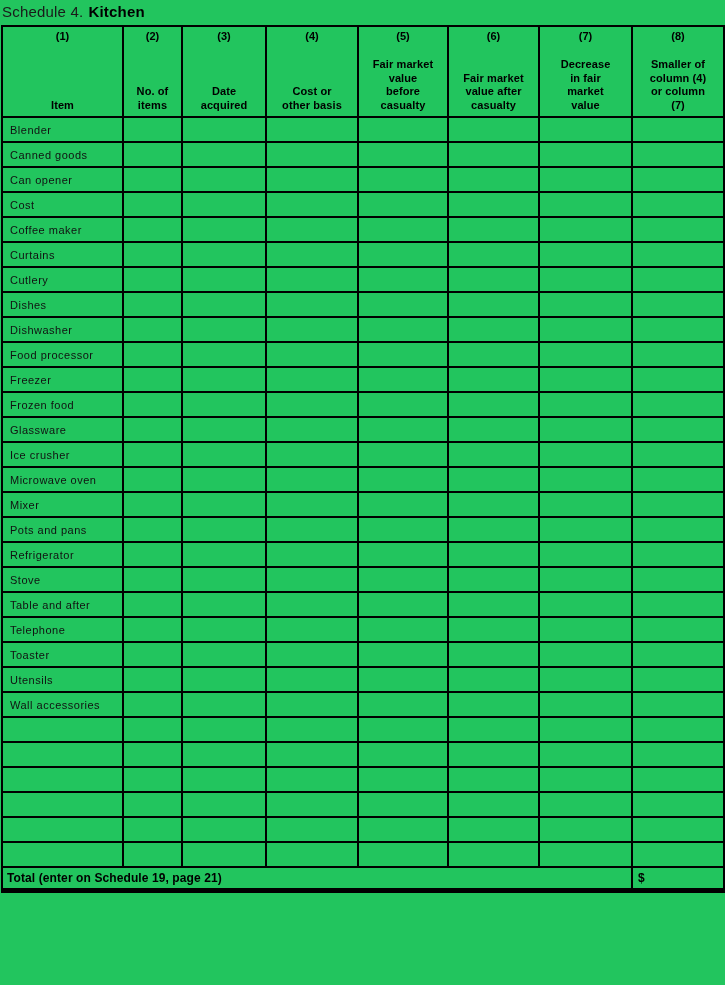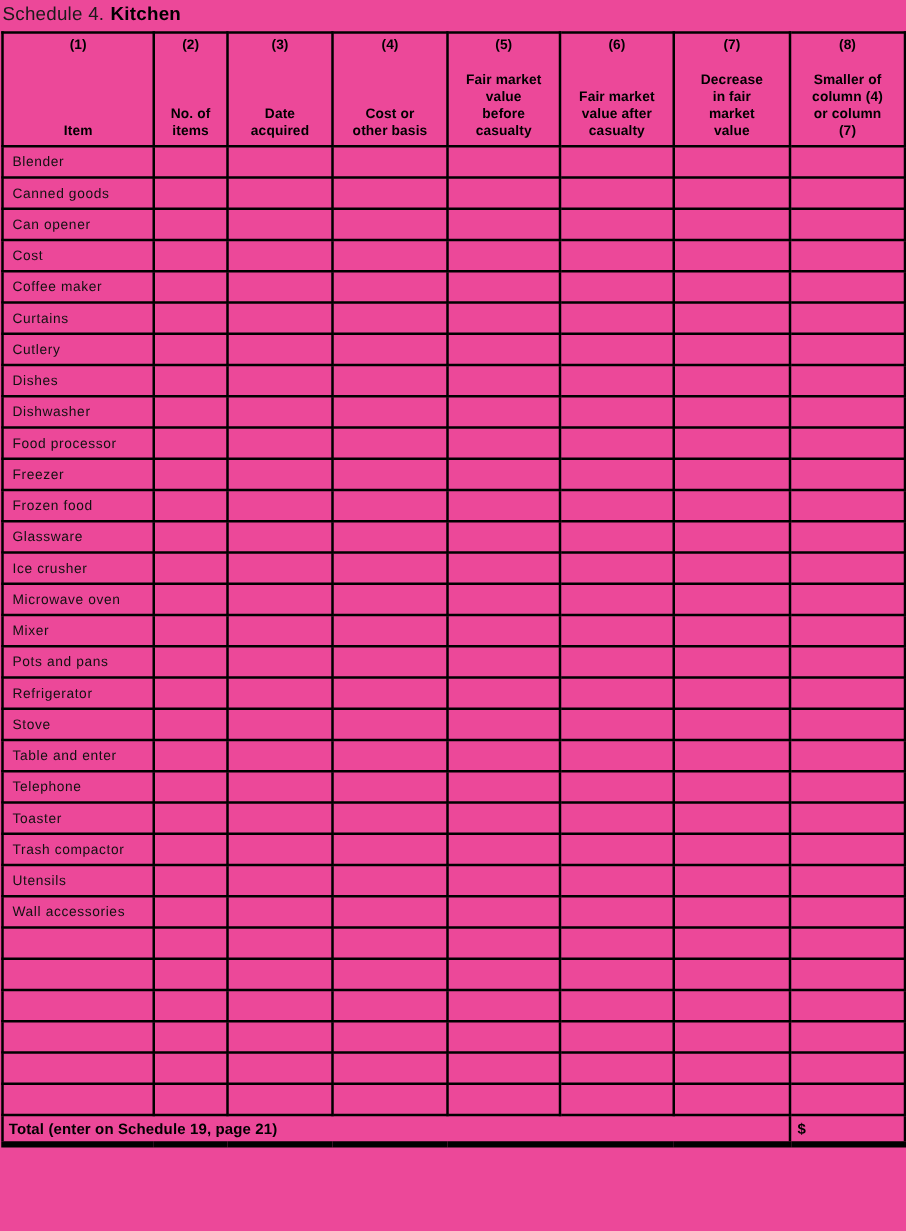--- a/index.html
+++ b/index.html
@@ -1,20 +1,20 @@
 <!DOCTYPE html>
 <html><head>
 <meta charset="utf-8">
 <style>
   html, body { margin: 0; padding: 0; background: #fff; }
   .page {
     position: relative;
     width: 725px;
     height: 985px;
-    background: #ec4899;
+    background: #22c55e;
     font-family: "Liberation Sans", sans-serif;
     color: #000;
     overflow: hidden;
   }
   .title {
     position: absolute;
     top: 3px;
     left: 2px;
     font-size: 15px;
     letter-spacing: 0.2px;
@@ -404,21 +404,21 @@
           <td></td>
           <td></td>
           <td></td>
           <td></td>
           <td></td>
           <td></td>
           <td></td>
         </tr>
         <tr>
           <td>
-            <span class="item-label">Table and enter</span>
+            <span class="item-label">Table and after</span>
           </td>
           <td></td>
           <td></td>
           <td></td>
           <td></td>
           <td></td>
           <td></td>
           <td></td>
         </tr>
         <tr>
@@ -429,32 +429,20 @@
           <td></td>
           <td></td>
           <td></td>
           <td></td>
           <td></td>
           <td></td>
         </tr>
         <tr>
           <td>
             <span class="item-label">Toaster</span>
-          </td>
-          <td></td>
-          <td></td>
-          <td></td>
-          <td></td>
-          <td></td>
-          <td></td>
-          <td></td>
-        </tr>
-        <tr>
-          <td>
-            <span class="item-label">Trash compactor</span>
           </td>
           <td></td>
           <td></td>
           <td></td>
           <td></td>
           <td></td>
           <td></td>
           <td></td>
         </tr>
         <tr>

